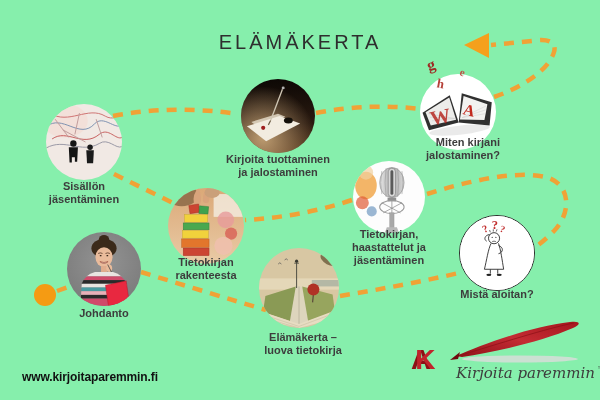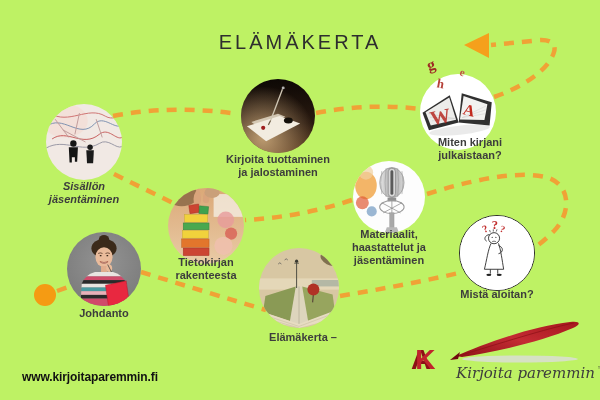--- a/index.html
+++ b/index.html
@@ -1,16 +1,16 @@
 <!DOCTYPE html>
 <html style="--path-orange: #F0A236; --dot-orange: #F59B13; --arrow-orange: #F5A01C; --label-color: #3D3D3D; --title-color: #2E2E2E; --logo-red-dark: #8C1016; --logo-red: #C0242C; --tagline-color: #3D3D3D; --url-color: #111111;"><head>
 <meta charset="utf-8">
 <style>
   html,body{margin:0;padding:0;background:#fff;}
-  .canvas{position:relative;width:600px;height:400px;background:#bef264;overflow:hidden;
+  .canvas{position:relative;width:600px;height:400px;background:#86efac;overflow:hidden;
           font-family:"Liberation Sans",sans-serif;}
   .title{position:absolute;left:0;top:31px;width:600px;text-align:center;
          font-size:20px;letter-spacing:3px;color:var(--title-color,#2e2e2e);font-weight:500;}
   .path-svg{position:absolute;left:0;top:0;z-index:1;}
   .dash{fill:none;stroke:var(--path-orange,#F0A236);stroke-width:4.5;stroke-dasharray:10 8;}
   .start-dot{fill:var(--dot-orange,#F59B13);}
   .end-arrow{fill:var(--arrow-orange,#F5A01C);}
   .node-circle{position:absolute;border-radius:50%;overflow:hidden;z-index:2;}
   .node-circle svg{display:block;width:100%;height:100%;}
   .outlined{border:1.5px solid #2b2b2b;box-sizing:border-box;background:#fff;}
@@ -64,21 +64,21 @@
         <path d="M12 20 L30 44 M44 12 L38 40 M66 20 L74 44 M22 34 L52 50" stroke="#b89090"></path>
       </g>
       <g>
         <circle cx="36" cy="52" r="4.2" fill="#151515"></circle>
         <path d="M30 57 L42 57 L41 76 L38 76 L38 70 L34 70 L34 77 L31 77 Z" fill="#151515"></path>
         <circle cx="58" cy="57" r="3.6" fill="#1b1b1b"></circle>
         <path d="M53 61 L63 61 L62 78 L54 78 Z" fill="#1b1b1b"></path>
       </g>
     </svg>
   </div>
-  <div class="node-label" style="left:34px;top:180px;width:100px;font-style:italic;">
+  <div class="node-label" style="left:34px;top:180px;width:100px;">
     <div>Sisällön</div>
     <div>jäsentäminen</div>
   </div>
 
   <div class="node-circle" style="left:241px;top:79px;width:74px;height:74px;">
     <svg viewBox="0 0 100 100">
       <defs>
         <linearGradient id="g2" x1="0" y1="0" x2="0" y2="1">
           <stop offset="0" stop-color="#0d0805"></stop>
             <stop offset="0.6" stop-color="#2a1a10"></stop>
@@ -119,23 +119,23 @@
         <polygon points="52,60 60,30 90,44 84,64" fill="#f2f2f0"></polygon>
         <path d="M55 58 L88 46 M55 58 L87 51 M55 58 L86 56" stroke="#d4d4d4" stroke-width="0.7" fill="none"></path>
       </g>
       <text x="14" y="66" font-family="Liberation Serif,serif" font-weight="bold" font-size="27" fill="#b5241e" opacity="0.82" transform="rotate(-12 24 60)">W</text>
       <text x="56" y="54" font-family="Liberation Serif,serif" font-weight="bold" font-size="21" fill="#c22a20" transform="rotate(14 62 52)">A</text>
     </svg>
   </div>
   <span class="fly-letter fl-g">g</span>
   <span class="fly-letter fl-h">h</span>
   <span class="fly-letter fl-e">e</span>
-  <div class="node-label" style="left:420px;top:136px;width:100px;">
+  <div class="node-label" style="left:400px;top:136px;width:100px;text-align:right;">
     <div>Miten kirjani</div>
-    <div>julkaistaan?</div>
+    <div>jalostaminen?</div>
   </div>
 
   <div class="node-circle" style="left:168px;top:188px;width:76px;height:76px;">
     <svg viewBox="0 0 100 100">
       <defs>
         <linearGradient id="g4" x1="0" y1="0" x2="0" y2="1">
           <stop offset="0" stop-color="#dba877"></stop>
             <stop offset="1" stop-color="#e9cba6"></stop>
         </linearGradient>
       </defs>
@@ -191,21 +191,21 @@
         <rect x="52" y="13" width="4" height="34" rx="2" fill="#5a5a5a"></rect>
         <rect x="48" y="51" width="12" height="5" fill="#909090"></rect>
         <ellipse cx="54" cy="64" rx="17" ry="9" fill="none" stroke="#9a9a9a" stroke-width="1.4"></ellipse>
         <path d="M40 58 L66 72 M68 58 L42 72 M54 55 L54 74" stroke="#8a8a8a" stroke-width="1" fill="none"></path>
         <rect x="51" y="72" width="6" height="22" fill="#a8a8a8" stroke="#888888" stroke-width="0.5"></rect>
         <polygon points="47,92 61,92 64,100 44,100" fill="#b8b8b8"></polygon>
       </g>
     </svg>
   </div>
   <div class="node-label" style="left:339px;top:228px;width:100px;">
-    <div>Materiaalit,</div>
+    <div>Tietokirjan,</div>
     <div>haastattelut ja</div>
     <div>jäsentäminen</div>
   </div>
 
   <div class="node-circle" style="left:67px;top:232px;width:74px;height:74px;">
     <svg viewBox="0 0 100 100">
       <defs>
         <radialGradient id="g6" cx="0.5" cy="0.4" r="0.8">
           <stop offset="0" stop-color="#939393"></stop>
             <stop offset="1" stop-color="#757575"></stop>
@@ -265,20 +265,21 @@
         <circle cx="47" cy="16.5" r="2" fill="#3a3a30"></circle>
       </g>
       <g>
         <line x1="68" y1="58" x2="67" y2="68" stroke="#5a4a3a" stroke-width="1.5"></line>
         <circle cx="68" cy="52" r="7.5" fill="#b03226"></circle>
       </g>
     </svg>
   </div>
   <div class="node-label" style="left:248px;top:331px;width:110px;">
     <div>Elämäkerta –</div>
+    <div>luova tietokirja</div>
   </div>
 
   <div class="node-circle outlined" style="left:459px;top:215px;width:76px;height:76px;">
     <svg viewBox="0 0 100 100">
       <rect width="100" height="100" fill="#ffffff"></rect>
       <g fill="#c23030" font-family="Liberation Serif,serif" font-weight="bold">
         <text x="30" y="22" font-size="14" transform="rotate(-25 34 16)">?</text>
         <text x="43" y="17" font-size="17">?</text>
         <text x="55" y="22" font-size="13" transform="rotate(20 58 16)">?</text>
       </g>

